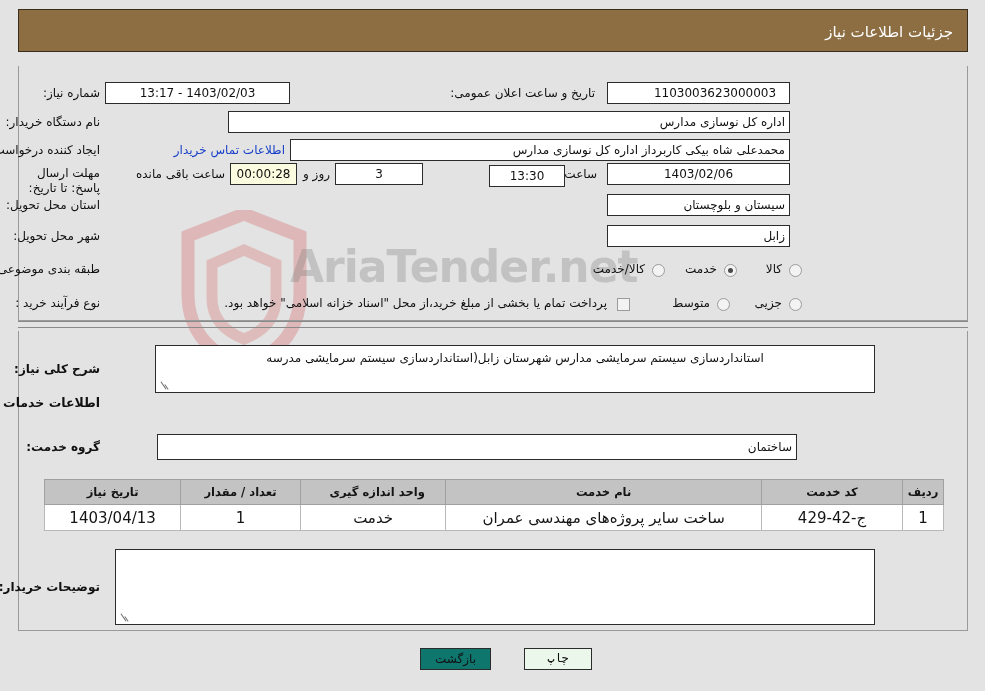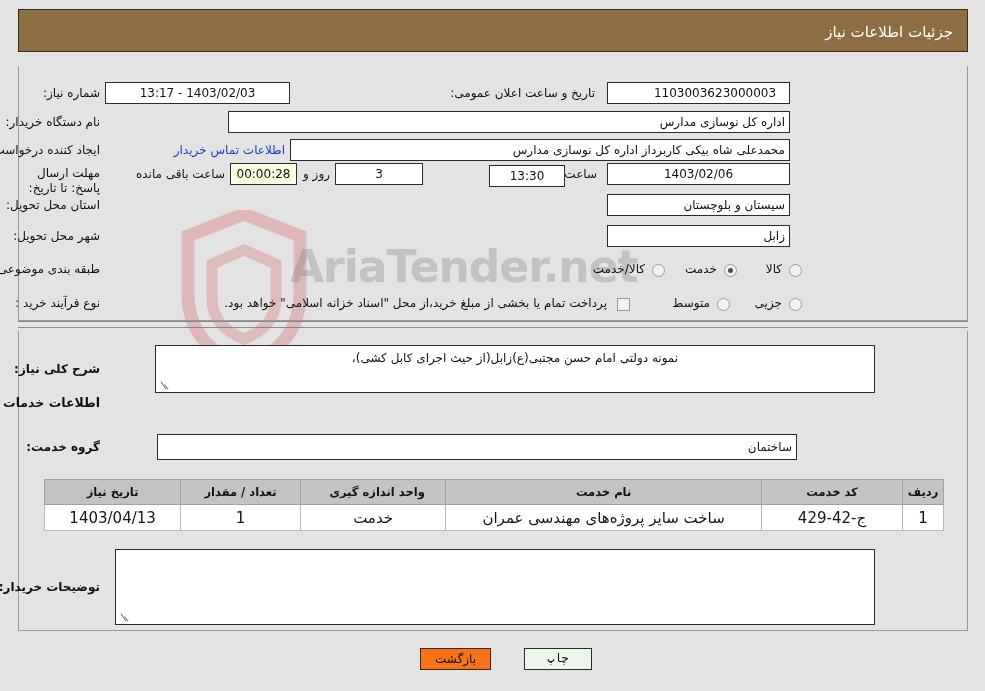--- a/index.html
+++ b/index.html
@@ -254,21 +254,21 @@
     line-height: 20px;
     text-align: center;
     font-size: 12px;
     border: 1px solid #2b2b2b;
     box-sizing: border-box;
     cursor: pointer;
     z-index: 20;
     color: #111;
   }
   .btn-print  { background: #eaf7ea; }
-  .btn-back   { background: #f97316; }
+  .btn-back   { background: #0f766e; }
 
   .section-head {
     position: absolute;
     font-size: 12.5px;
     font-weight: bold;
     color: #111;
     white-space: nowrap;
     z-index: 20;
   }
   .bold { font-weight: bold; }
@@ -340,21 +340,21 @@
 <div class="lbl" style="right:203px; top:296px;">جزیی</div>
 
 <div class="radio" style="right:255px; top:298px;"></div>
 <div class="lbl" style="right:275px; top:296px;">متوسط</div>
 
 <div class="chk" style="right:355px; top:298px;"></div>
 <div class="lbl" style="right:378px; top:296px;">پرداخت تمام یا بخشی از مبلغ خرید،از محل "اسناد خزانه اسلامی" خواهد بود.</div>
 
 <div class="lbl bold" style="right:885px; top:362px;">شرح کلی نیاز:</div>
 <div class="ta" style="right:110px; top:345px; width:720px; height:48px;">
-  <div>نمونه دولتی امام حسن مجتبی(ع)زابل(از حیث اجرای کابل کشی)،</div>
+  <div>استانداردسازی سیستم سرمایشی مدارس شهرستان زابل(استانداردسازی سیستم سرمایشی مدرسه</div>
   <span class="grip"></span>
 </div>
 
 <div class="section-head" style="right:885px; top:395px;">اطلاعات خدمات مورد نیاز</div>
 
 <div class="lbl bold" style="right:885px; top:440px;">گروه خدمت:</div>
 <div class="fld right" style="right:188px; top:434px; width:640px; height:26px; line-height:24px;">ساختمان</div>
 
 <table class="tbl">
   <thead>

